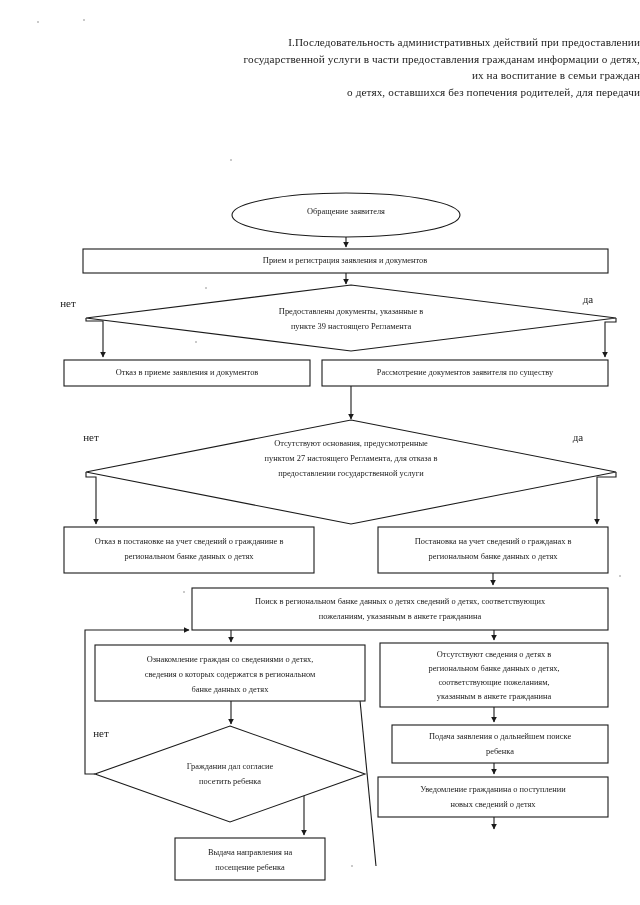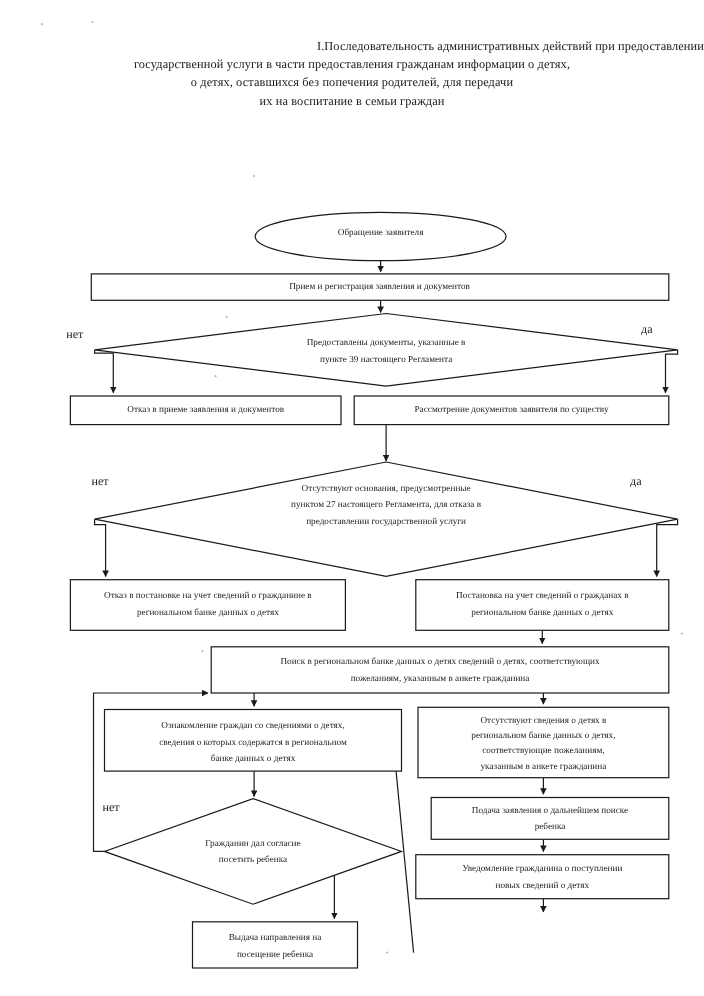--- a/index.html
+++ b/index.html
@@ -27,20 +27,21 @@
     left: 0;
     top: 34px;
     width: 640px;
     text-align: center;
   }
   .title-line {
     font-size: 11.2px;
     line-height: 16.6px;
     letter-spacing: 0.01em;
     white-space: nowrap;
+    text-align: right;
   }
   .title-line.first {
     text-align: right;
     padding-left: 128px;
     white-space: nowrap;
   }
   .roman-num {
     display: inline-block;
     width: 46px;
   }
@@ -92,22 +93,22 @@
 </head>
 <body>
 
 <div id="page">
 
   <div class="title-block">
     <div class="title-line first">
       <span class="roman-num">I.</span><span>Последовательность административных действий при предоставлении</span>
     </div>
     <div class="title-line">государственной услуги в части предоставления гражданам информации о детях,</div>
+    <div class="title-line">их на воспитание в семьи граждан</div>
     <div class="title-line">о детях, оставшихся без попечения родителей, для передачи</div>
-    <div class="title-line">их на воспитание в семьи граждан</div>
   </div>
 
   <svg id="diagram" viewBox="0 0 640 905">
     <defs>
       <marker id="arrow" viewBox="0 0 10 10" refX="9" refY="5" markerWidth="5.5" markerHeight="5.5" orient="auto-start-reverse">
         <path d="M 0 0 L 10 5 L 0 10 z" fill="#1a1a1a"></path>
       </marker>
     </defs>
 
     <circle class="speck" cx="38" cy="22" r="1"></circle>

